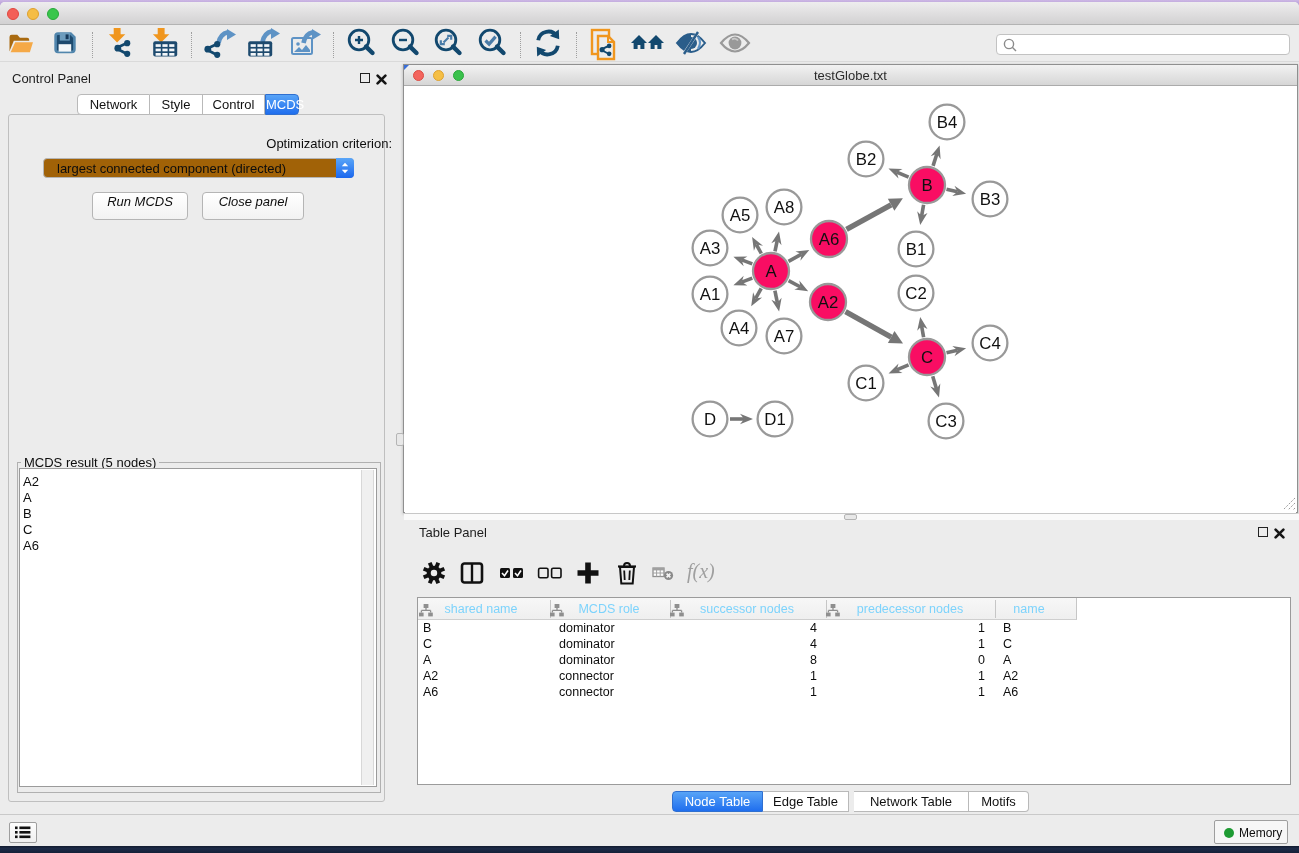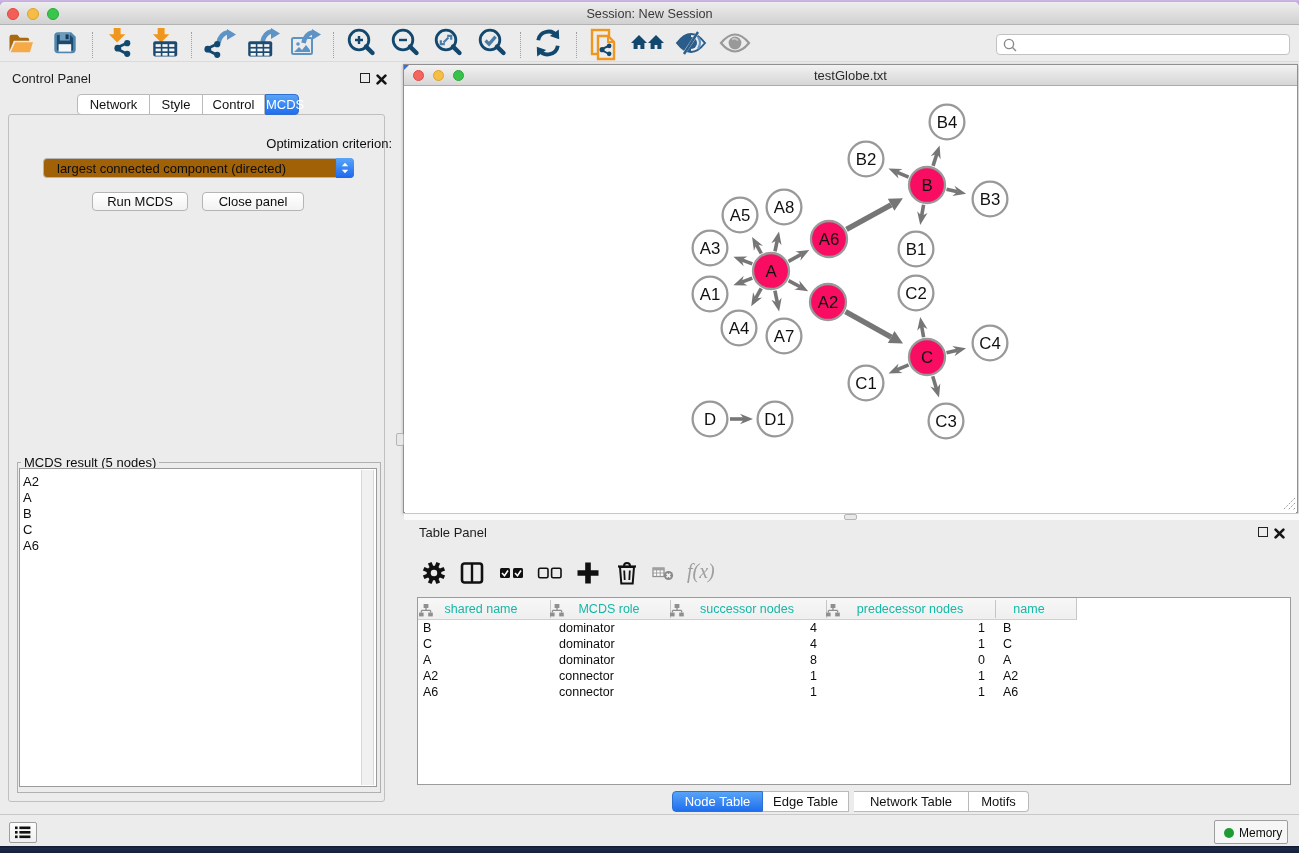--- a/index.html
+++ b/index.html
@@ -19,58 +19,57 @@
 .dock-title { position:absolute; font-size:13px; color:#1d1d1d; }
 .wbtn { position:absolute; width:10px; height:10px; border:1.6px solid #222; }
 .xbtn { position:absolute; font-size:13px; font-weight:bold; color:#111; }
 #cp-card { left:8px; top:114px; width:377px; height:688px; border:1px solid #bfbfbf; border-radius:3px; background:#ececec; }
 .tab { position:absolute; top:94px; height:21px; background:#fff; border:1px solid #b9b9b9; font-size:13px; color:#111; text-align:center; line-height:20px; }
 .tabsel { background:linear-gradient(#58a4f7,#1f6eee); color:#fff; border-color:#2f6fd0; }
 #opt-label { position:absolute; left:8px; top:136px; width:384px; text-align:right; font-size:13px; color:#0d0d0d; }
 #combo { position:absolute; left:43px; top:158px; width:311px; height:20px; background:#a16207; border:1px solid #b5b5b5; border-radius:4px; }
 #combo span { position:absolute; left:13px; top:2px; font-size:13px; color:#0d0d0d; }
 #stepper { position:absolute; right:-1px; top:-1px; width:18px; height:20px; border-radius:0 4px 4px 0; background:linear-gradient(#5aa6f8,#1b67ee); }
-.btn { position:absolute; height:19px; background:linear-gradient(#ffffff,#f2f2f2); border:1px solid #b5b5b5; border-radius:4px; font-size:13px; color:#0d0d0d; text-align:center; line-height:17px; }
+.btn { position:absolute; height:28px; background:linear-gradient(#ffffff,#f2f2f2); border:1px solid #b5b5b5; border-radius:4px; font-size:13px; color:#0d0d0d; text-align:center; line-height:17px;font-style:italic; }
 #mcds-fs { position:absolute; left:17px; top:455px; width:364px; height:338px; border:1px solid #b0b0b0; }
 #mcds-fs legend { margin-left:3px; padding:0 3px; font-size:13px; color:#0d0d0d; }
 #mcds-list { position:absolute; left:19px; top:468px; width:358px; height:319px; background:#fff; border:1px solid #9b9b9b; }
 #mcds-sb { position:absolute; right:2px; top:1px; bottom:1px; width:13px; background:#f0f0f0; border-left:1px solid #d8d8d8; border-right:1px solid #d8d8d8; }
 #mcds-items { position:absolute; left:3px; top:5px; font-size:13px; line-height:16px; color:#0d0d0d; }
 
 #netwin { left:403px; top:64px; width:895px; height:449px; background:#fff; border:1px solid #8f8f8f; box-shadow:0 1px 3px rgba(0,0,0,0.25); }
 #nettitle { position:absolute; left:0; top:0; width:100%; height:21px; background:linear-gradient(#f2f2f2,#d6d6d6); border-bottom:1px solid #ababab; }
 #netcanvas { position:absolute; left:1px; top:22px; width:891px; height:426px; background:#fff; overflow:hidden; }
 .tls { position:absolute; width:11px; height:11px; border-radius:50%; top:5px; }
 
 #vsplit-handle { left:396px; top:433px; width:8px; height:13px; background:#e8e8e8; border:1px solid #b5b5b5; border-radius:2px; }
 #hsplit { left:404px; top:514px; width:895px; height:6px; background:#fafafa; }
 #hsplit-handle { left:844px; top:514px; width:13px; height:6px; background:#e8e8e8; border:1px solid #b5b5b5; border-radius:2px; }
 
 #tablebox { left:417px; top:597px; width:874px; height:188px; background:#fff; border:1px solid #9b9b9b; }
 #thead { position:absolute; left:0; top:0; width:659px; height:22px; background:linear-gradient(#f7f7f7,#efefef); border-bottom:1px solid #cfcfcf; border-right:1px solid #c6c6c6; }
 .hsep { position:absolute; top:2px; height:18px; width:0; border-left:1px solid #c6c6c6; }
-.hlabel { position:absolute; font-size:12.5px; color:#14b8a6; text-align:center; }
+.hlabel { position:absolute; font-size:12.5px; color:#7dd3fc; text-align:center; }
 .tree { position:absolute; }
 .cell { position:absolute; font-size:12.5px; color:#0d0d0d; }
 .btab { position:absolute; top:791px; height:21px; background:#fff; border:1px solid #b9b9b9; font-size:13px; color:#111; text-align:center; line-height:19px; }
 
 #statusline { left:0; top:814px; width:1299px; height:1px; background:#c9c9c9; }
 #listbtn { left:9px; top:822px; width:28px; height:21px; background:linear-gradient(#fdfdfd,#f0f0f0); border:1px solid #9e9e9e; border-radius:2px; }
 #membtn { left:1214px; top:820px; width:74px; height:24px; background:#f6f6f6; border:1px solid #9e9e9e; border-radius:2px; }
 </style></head>
 <body>
 <div id="screen">
 <div class="abs" id="desktop-bottom"></div>
 <div class="abs" id="desktop-top"></div>
 <div class="abs" id="appwin">
   <div class="abs" id="titlebar">
     <div class="tl" style="left:7px;background:#f35f57;border:0.5px solid #e04840"></div>
     <div class="tl" style="left:27px;background:#f5bd45;border:0.5px solid #dfa02e"></div>
     <div class="tl" style="left:47px;background:#39c64c;border:0.5px solid #28a93a"></div>
-    <div id="apptitle">Session: New Session</div>
   </div>
   <div class="abs" id="toolbar">
         <div class="ti" style="left:6px;top:2px;width:30px;height:30px"><svg width="30" height="30" viewBox="0 0 30 30">
 <path d="M3.5 23.5 V9 q0-2.2 2.2-2.2 h5.6 l2.6 3 h7.3 q2 0 2 2 v1.8 h-13 Z" fill="#a96a10"></path>
 <path d="M2.8 25 L7.8 12.8 h20.4 L25.5 25 Z" fill="#ececec"></path>
 <path d="M4.6 24.3 L9.2 14.2 h17.8 L23.9 24.3 Z" fill="#f5a947"></path>
 </svg></div>
         <div class="ti" style="left:50px;top:2px;width:30px;height:30px"><svg width="30" height="30" viewBox="0 0 30 30">
 <path d="M5.6 8 q0-2.4 2.4-2.4 h12.6 l3.8 3.8 v12.2 q0 2.4-2.4 2.4 h-14 q-2.4 0-2.4-2.4 Z" fill="#1d4a6e" stroke="#5186ad" stroke-width="2.6"></path>
 <rect x="9.8" y="5" width="10" height="7.6" fill="#6d9cbd"></rect>

